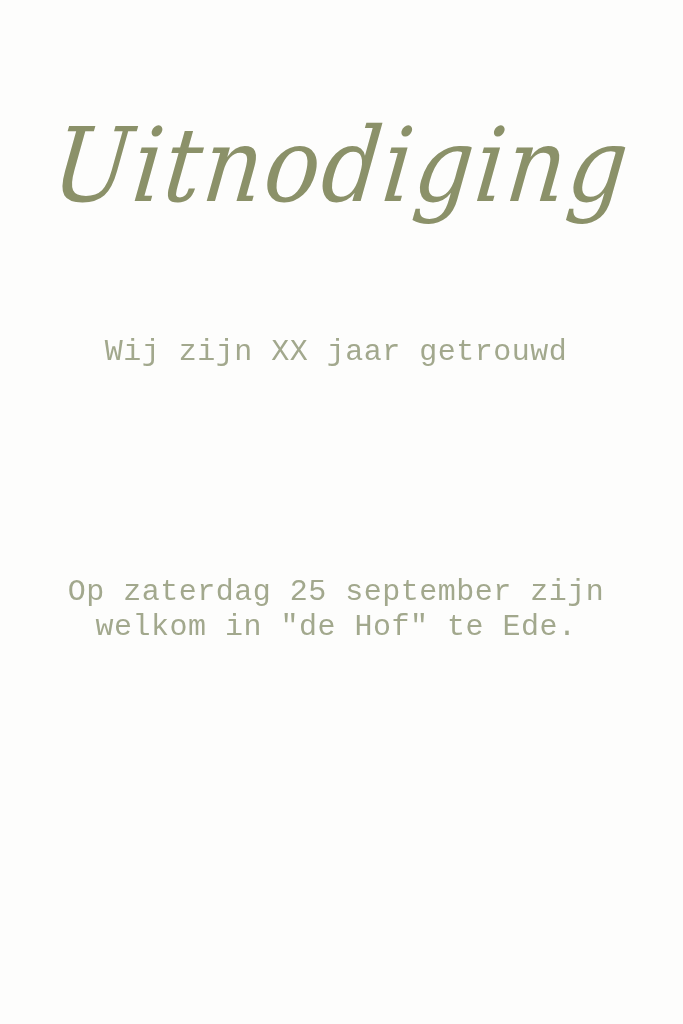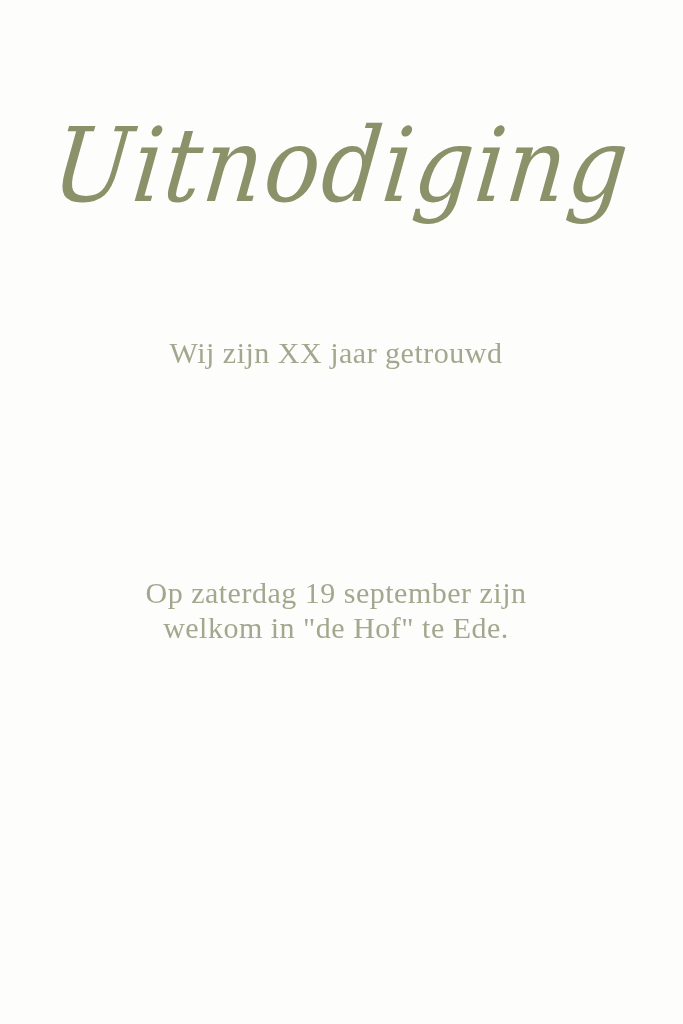--- a/index.html
+++ b/index.html
@@ -44,21 +44,21 @@
     white-space: nowrap;
   }
 
   
   .body-text {
     position: absolute;
     left: 0;
     width: 672px;
     text-align: center;
     color: #9aa184;
-    font-family: Liberation Serif, serif;
+    font-family: Liberation Mono, monospace;
     font-weight: 300;
     letter-spacing: 0.5px;
   }
 
   .para {
     font-size: 30px;
     line-height: 1.18;
     color: #a2a88d;
     margin: 0;
     padding: 0;
@@ -86,19 +86,19 @@
 
   <div class="body-text block-1">
     <p class="para">
       <span class="para-line">Wij zijn XX jaar getrouwd</span>
     </p>
   </div>
 
 
   <div class="body-text block-3">
     <p class="para">
-      <span class="para-line">Op zaterdag 19 september zijn</span>
+      <span class="para-line">Op zaterdag 25 september zijn</span>
       <span class="para-line">welkom in "de Hof" te Ede.</span>
     </p>
   </div>
 
 
 </div>
 
 </body></html>

